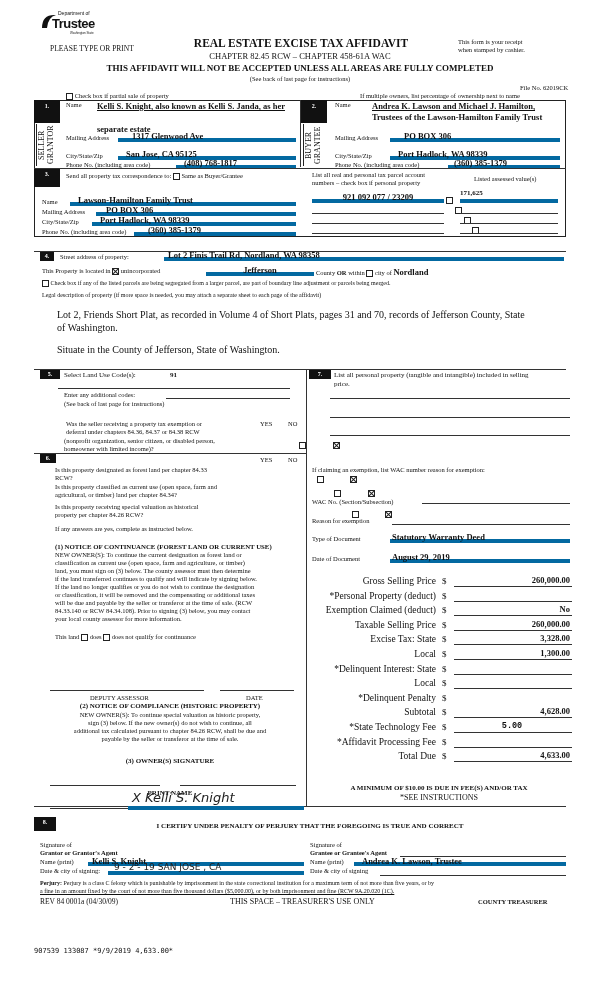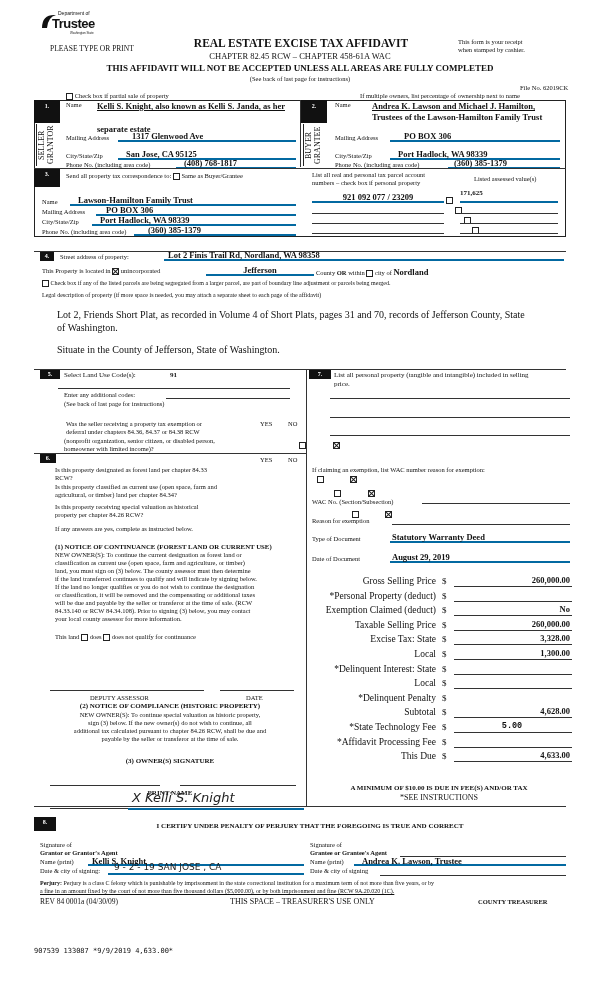--- a/index.html
+++ b/index.html
@@ -1,19 +1,19 @@
 <!DOCTYPE html>
 <html><head>
 <meta charset="utf-8">
 <style>
 *{box-sizing:border-box;margin:0;padding:0}
 body{width:600px;height:984px;background:#fff;color:#111;font-family:"Liberation Serif",serif;font-size:7px;position:relative;overflow:hidden}
 .abs{position:absolute}
 .b{font-weight:bold}
-.line{border-bottom:2px solid #0369a1}
+.line{border-bottom:4px solid #0369a1}
 .box{display:inline-block;width:7px;height:7px;border:1px solid #222;vertical-align:middle;position:relative}
 .box.x::before,.box.x::after{content:"";position:absolute;left:-1px;top:2px;width:7px;height:1px;background:#222;transform:rotate(45deg)}
 .box.x::after{transform:rotate(-45deg)}
 .num{background:#111;color:#fff;font-weight:bold;font-size:6px;text-align:center}
 .vert{writing-mode:vertical-rl;transform:rotate(180deg);font-size:8px;text-align:center;line-height:9px}
 .fill{font-family:"Liberation Serif",serif;font-weight:bold;font-size:8.5px}
 .row{position:absolute;white-space:nowrap}
 .hr{position:absolute;height:1px;background:#333}
 .vr{position:absolute;width:1px;background:#333}
 .hand{font-family:"DejaVu Sans",sans-serif;font-style:italic;font-size:13px;color:#222}
@@ -255,21 +255,21 @@
       <div style="position: absolute; right: 136px; top: 2px; font-size: 9.5px; white-space: nowrap; text-align: right;">*State Technology Fee</div>
       <div style="position: absolute; left: 132px; top: 2px; font-size: 9px;">$</div>
       <div style="position: absolute; left: 144px; width: 118px; top: 1px; height: 12px; text-align: center; font-weight: bold; font-size: 8.5px; padding-right: 2px; border-bottom: 1px solid rgb(51, 51, 51); font-family: Liberation Mono, monospace;">5.00</div>
     </div>
     <div style="position: relative; height: 14.6px;">
       <div style="position: absolute; right: 136px; top: 2px; font-size: 9.5px; white-space: nowrap; text-align: right;">*Affidavit Processing Fee</div>
       <div style="position: absolute; left: 132px; top: 2px; font-size: 9px;">$</div>
       <div style="position: absolute; left: 144px; width: 118px; top: 1px; height: 12px; text-align: right; font-weight: bold; font-size: 8.5px; padding-right: 2px; border-bottom: 1px solid rgb(51, 51, 51);"></div>
     </div>
     <div style="position: relative; height: 14.6px;">
-      <div style="position: absolute; right: 136px; top: 2px; font-size: 9.5px; white-space: nowrap; text-align: right;">This Due</div>
+      <div style="position: absolute; right: 136px; top: 2px; font-size: 9.5px; white-space: nowrap; text-align: right;">Total Due</div>
       <div style="position: absolute; left: 132px; top: 2px; font-size: 9px;">$</div>
       <div style="position: absolute; left: 144px; width: 118px; top: 1px; height: 12px; text-align: right; font-weight: bold; font-size: 8.5px; padding-right: 2px; border-bottom: 1px solid rgb(51, 51, 51);">4,633.00</div>
     </div>
   </div>
 
 <div class="row b" style="left:306px;width:266px;top:784px;text-align:center;font-size:7px">A MINIMUM OF $10.00 IS DUE IN FEE(S) AND/OR TAX</div>
 <div class="row" style="left:306px;width:266px;top:793px;text-align:center;font-size:8px">*SEE INSTRUCTIONS</div>
 
 
 <div class="abs num" style="left:34px;top:817px;width:22px;height:14px;line-height:10px">8.</div>

